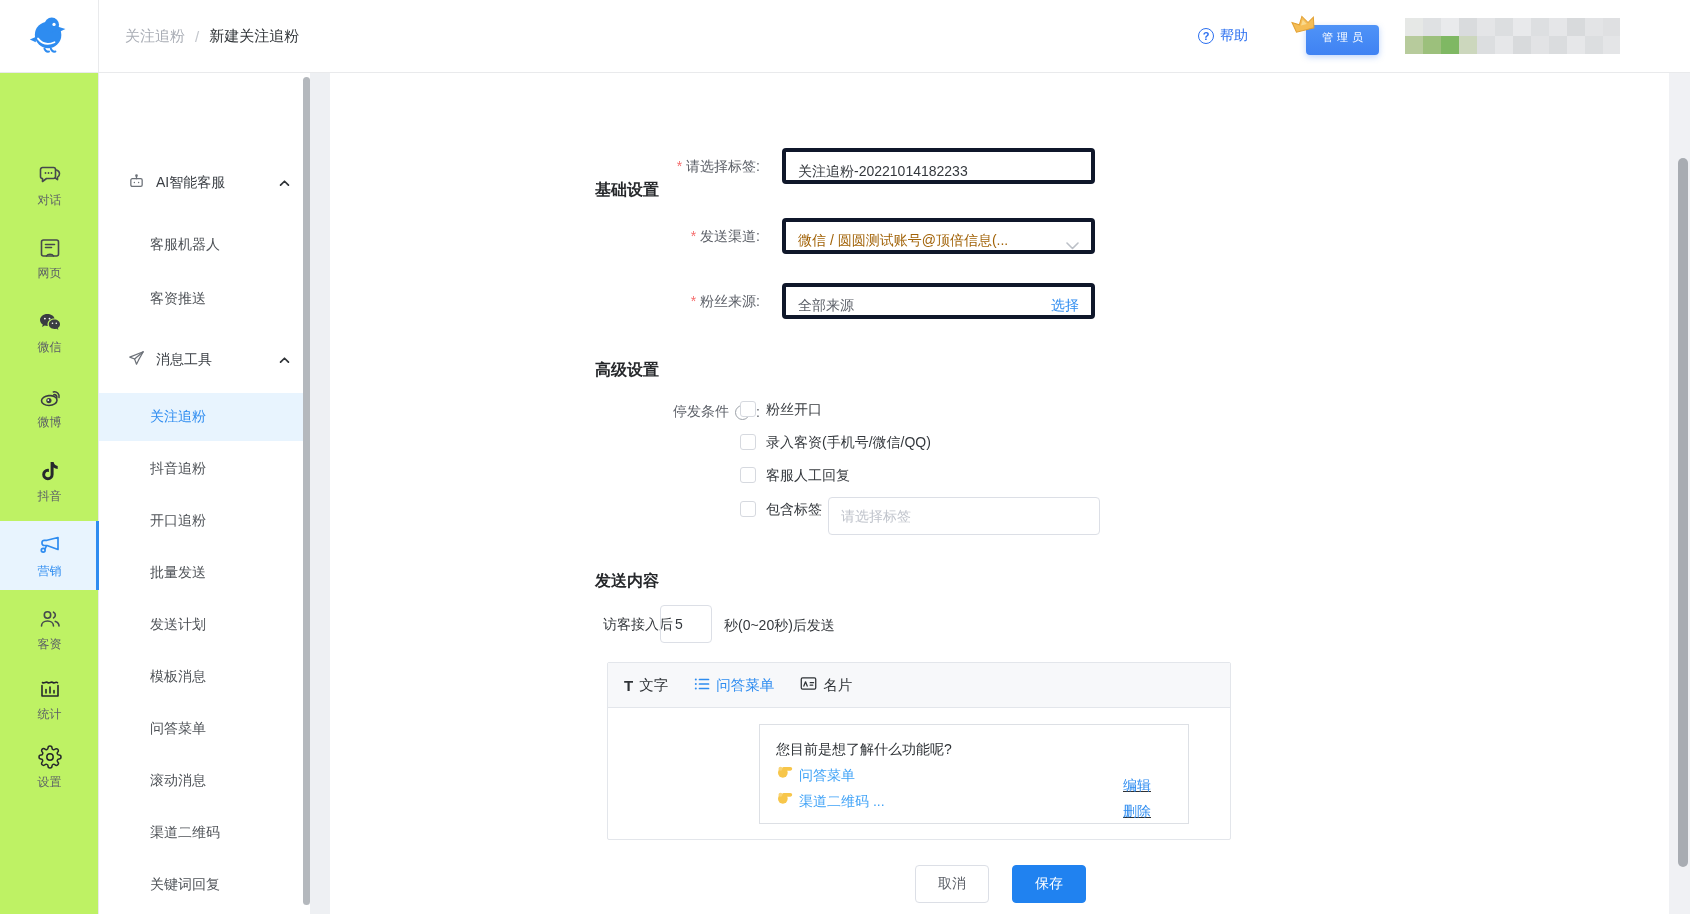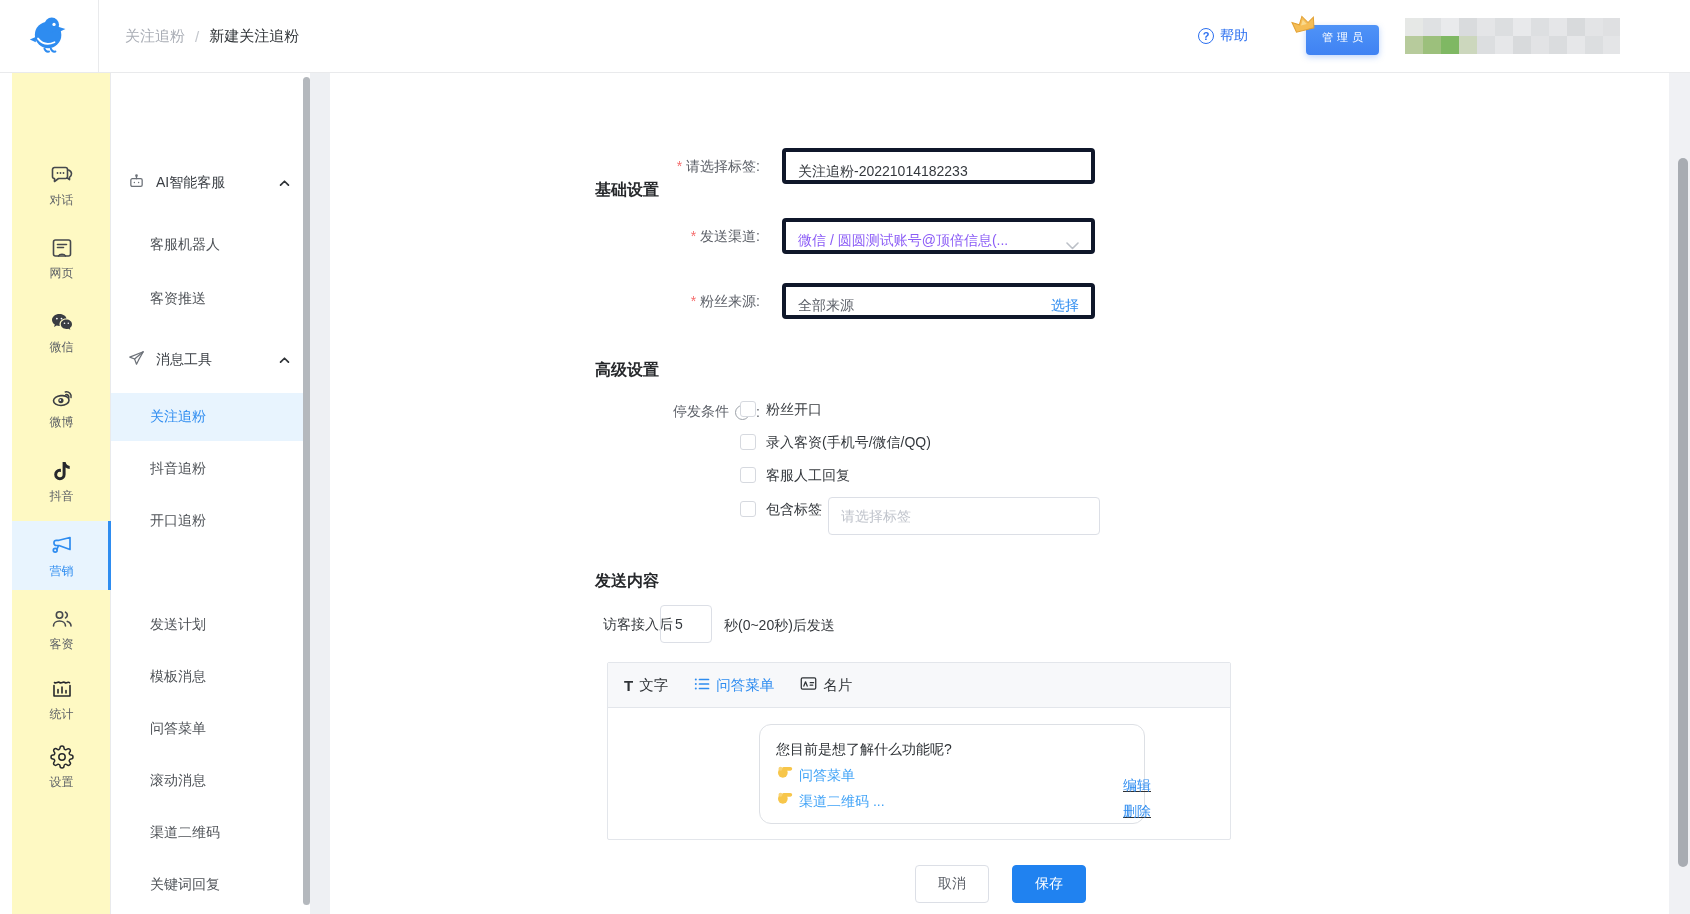--- a/index.html
+++ b/index.html
@@ -17,21 +17,21 @@
   .header-right { margin-left:auto; display:flex; align-items:center; padding-right:70px; }
   .help { display:flex; align-items:center; gap:6px; color:#2b6ff0; font-size:14px; cursor:pointer; }
   .help-circle { width:16px; height:16px; border:1.4px solid #2b6ff0; border-radius:50%; font-size:11px; font-weight:bold; display:flex; align-items:center; justify-content:center; }
   .help-circle::before { content:"?"; }
   .badge-wrap { position:relative; margin-left:58px; }
   .role-badge { background:linear-gradient(180deg,#4f93f7,#3f82f3); color:#fff; font-size:11px; letter-spacing:4px; padding:6px 12px 12px 16px; border-radius:4px; box-shadow:0 2px 6px rgba(63,130,243,.35); }
   .crown { position:absolute; left:-14px; top:-13px; transform:rotate(-14deg); }
   .user-blur { margin-left:26px; cursor:pointer; line-height:0; }
 
   
-  .rail { position:absolute; left:12px; top:73px; width:99px; bottom:0; background:#fef9c3; border-right:1px solid #e9eaec; z-index:4; }
+  .rail { position:absolute; left:0; top:73px; width:99px; bottom:0; background:#bef264; border-right:1px solid #e9eaec; z-index:4; }
   .rail-item { position:absolute; left:0; width:99px; display:flex; flex-direction:column; align-items:center; gap:5px; cursor:pointer; padding:6px 0; }
   .rail-item .lbl { font-size:12px; color:#5c6066; }
   .rail-item svg { display:block; }
   .r0{top:84px} .r1{top:157px} .r2{top:231px} .r3{top:306px} .r4{top:380px}
   .r5{top:448px; height:69px; background:#e8f4fe; justify-content:center; padding:0;}
   .r6{top:528px} .r7{top:598px} .r8{top:666px}
   .rail-item.active::after { content:""; position:absolute; right:0; top:0; bottom:0; width:3px; background:#2e8cf0; }
   .rail-item.active .lbl { color:#2e8cf0; }
 
   
@@ -57,21 +57,21 @@
   .section-title { position:absolute; left:265px; font-size:16px; font-weight:600; color:#26282b; }
   .st-basic{top:107px} .st-adv{top:287px} .st-content{top:498px}
 
   .form-label { position:absolute; left:280px; width:150px; height:36px; line-height:36px; font-size:14px; color:#5a5e66; text-align:right; white-space:nowrap; }
   .fl1{top:75px} .fl2{top:145px} .fl3{top:210px}
   .req { color:#f56c6c; margin-right:4px; }
 
   .ctrl { position:absolute; left:452px; width:313px; height:36px; border:4px solid #0f172a; border-radius:4px; background:#fff; font-size:14px; display:flex; align-items:flex-end; padding:0 12px; }
   .c1{top:75px} .c2{top:145px} .c3{top:210px}
   .ctrl input { border:none; outline:none; width:100%; font-size:14px; color:#34383d; font-family:inherit; background:transparent; }
-  .select-value { color:#8b5cf6; white-space:nowrap; overflow:hidden; flex:1; }
+  .select-value { color:#a16207; white-space:nowrap; overflow:hidden; flex:1; }
   .select-caret { margin-left:6px; line-height:0; flex:0 0 auto; }
   .source-value { color:#5a5e66; flex:1; }
   .link { color:#2e8cf0; cursor:pointer; }
 
   .cond-label { position:absolute; left:295px; width:135px; height:22px; display:flex; align-items:center; justify-content:flex-end; gap:6px; font-size:14px; color:#5a5e66; top:328px; }
   .q-circle { width:15px; height:15px; border:1.2px solid #9throw; border:1.2px solid #9ca1a8; color:#8f949b; border-radius:50%; font-size:10px; display:flex; align-items:center; justify-content:center; }
   .q-circle::before { content:"?"; }
   .cb-row { position:absolute; left:410px; height:22px; display:flex; align-items:flex-start; gap:10px; font-size:14px; color:#34383d; }
   .cbr1{top:328px} .cbr2{top:361px} .cbr3{top:394px} .cbr4{top:428px}
   .cb { width:16px; height:16px; border:1px solid #d6d9df; border-radius:3px; background:#fff; cursor:pointer; flex:0 0 auto; }
@@ -83,21 +83,21 @@
   .delay-input { position:absolute; left:330px; top:532px; width:52px; height:38px; border:1px solid #dcdfe6; border-radius:4px; display:flex; align-items:center; padding:0 0 0 14px; }
   .delay-input input { border:none; outline:none; width:100%; font-size:14px; font-family:inherit; color:#34383d; }
   .delay-suffix { position:absolute; left:394px; top:540px; height:24px; line-height:24px; font-size:14px; color:#34383d; }
 
   .composer { position:absolute; left:277px; top:589px; width:624px; height:178px; border:1px solid #e3e6eb; border-radius:2px; background:#fff; }
   .tabs { height:45px; background:#f7f8fa; border-bottom:1px solid #e3e6eb; display:flex; align-items:center; padding-left:16px; gap:26px; }
   .tab { display:flex; align-items:center; gap:6px; font-size:14.5px; color:#2f3337; cursor:pointer; }
   .tab.active { color:#2e8cf0; }
   .t-icon { font-size:15px; font-weight:600; line-height:1; }
   .composer-body { position:relative; height:131px; }
-  .bubble { position:absolute; left:151px; top:16px; width:386px; height:100px; border:1px solid #dde0e5; border-radius:12px; padding:11px 16px; font-size:14px; }
+  .bubble { position:absolute; left:151px; top:16px; width:430px; height:100px; border:1px solid #dde0e5; border-radius:0; padding:11px 16px; font-size:14px; }
   .bubble-line { display:flex; align-items:center; gap:5px; line-height:26px; }
   .bubble-text { color:#2f3337; }
   .bubble-link { color:#3fa2f7; cursor:pointer; }
   .msg-actions { position:absolute; left:515px; top:64px; display:flex; flex-direction:column; font-size:14px; line-height:26px;text-decoration:underline; }
 
   .btn { position:absolute; top:792px; width:74px; height:38px; border-radius:4px; font-size:14px; display:flex; align-items:center; justify-content:center; cursor:pointer; font-family:inherit; }
   .btn-cancel { left:585px; background:#fff; border:1px solid #dcdfe6; color:#5a5e66; }
   .btn-save { left:682px; background:#2082f0; border:1px solid #2082f0; color:#fff; }
 </style>
 </head>
@@ -297,20 +297,21 @@
       <span>消息工具</span>
       <span class="caret">
         <svg width="11" height="7" viewBox="0 0 12 8" fill="none" stroke="#2f3337" stroke-width="2" stroke-linecap="round" stroke-linejoin="round">
             <path d="M1.5 6.5 L6 2 L10.5 6.5"></path>
           </svg>
       </span>
     </div>
     <div class="side-row side-item sm0 active">关注追粉</div>
     <div class="side-row side-item sm1">抖音追粉</div>
     <div class="side-row side-item sm2">开口追粉</div>
+    <div class="side-row side-item sm3">批量发送</div>
     <div class="side-row side-item sm4">发送计划</div>
     <div class="side-row side-item sm5">模板消息</div>
     <div class="side-row side-item sm6">问答菜单</div>
     <div class="side-row side-item sm7">滚动消息</div>
     <div class="side-row side-item sm8">渠道二维码</div>
     <div class="side-row side-item sm9">关键词回复</div>
     <div class="side-row side-item sm10">导流活码</div>
     <div class="side-scrollthumb"></div>
   </div>
 

